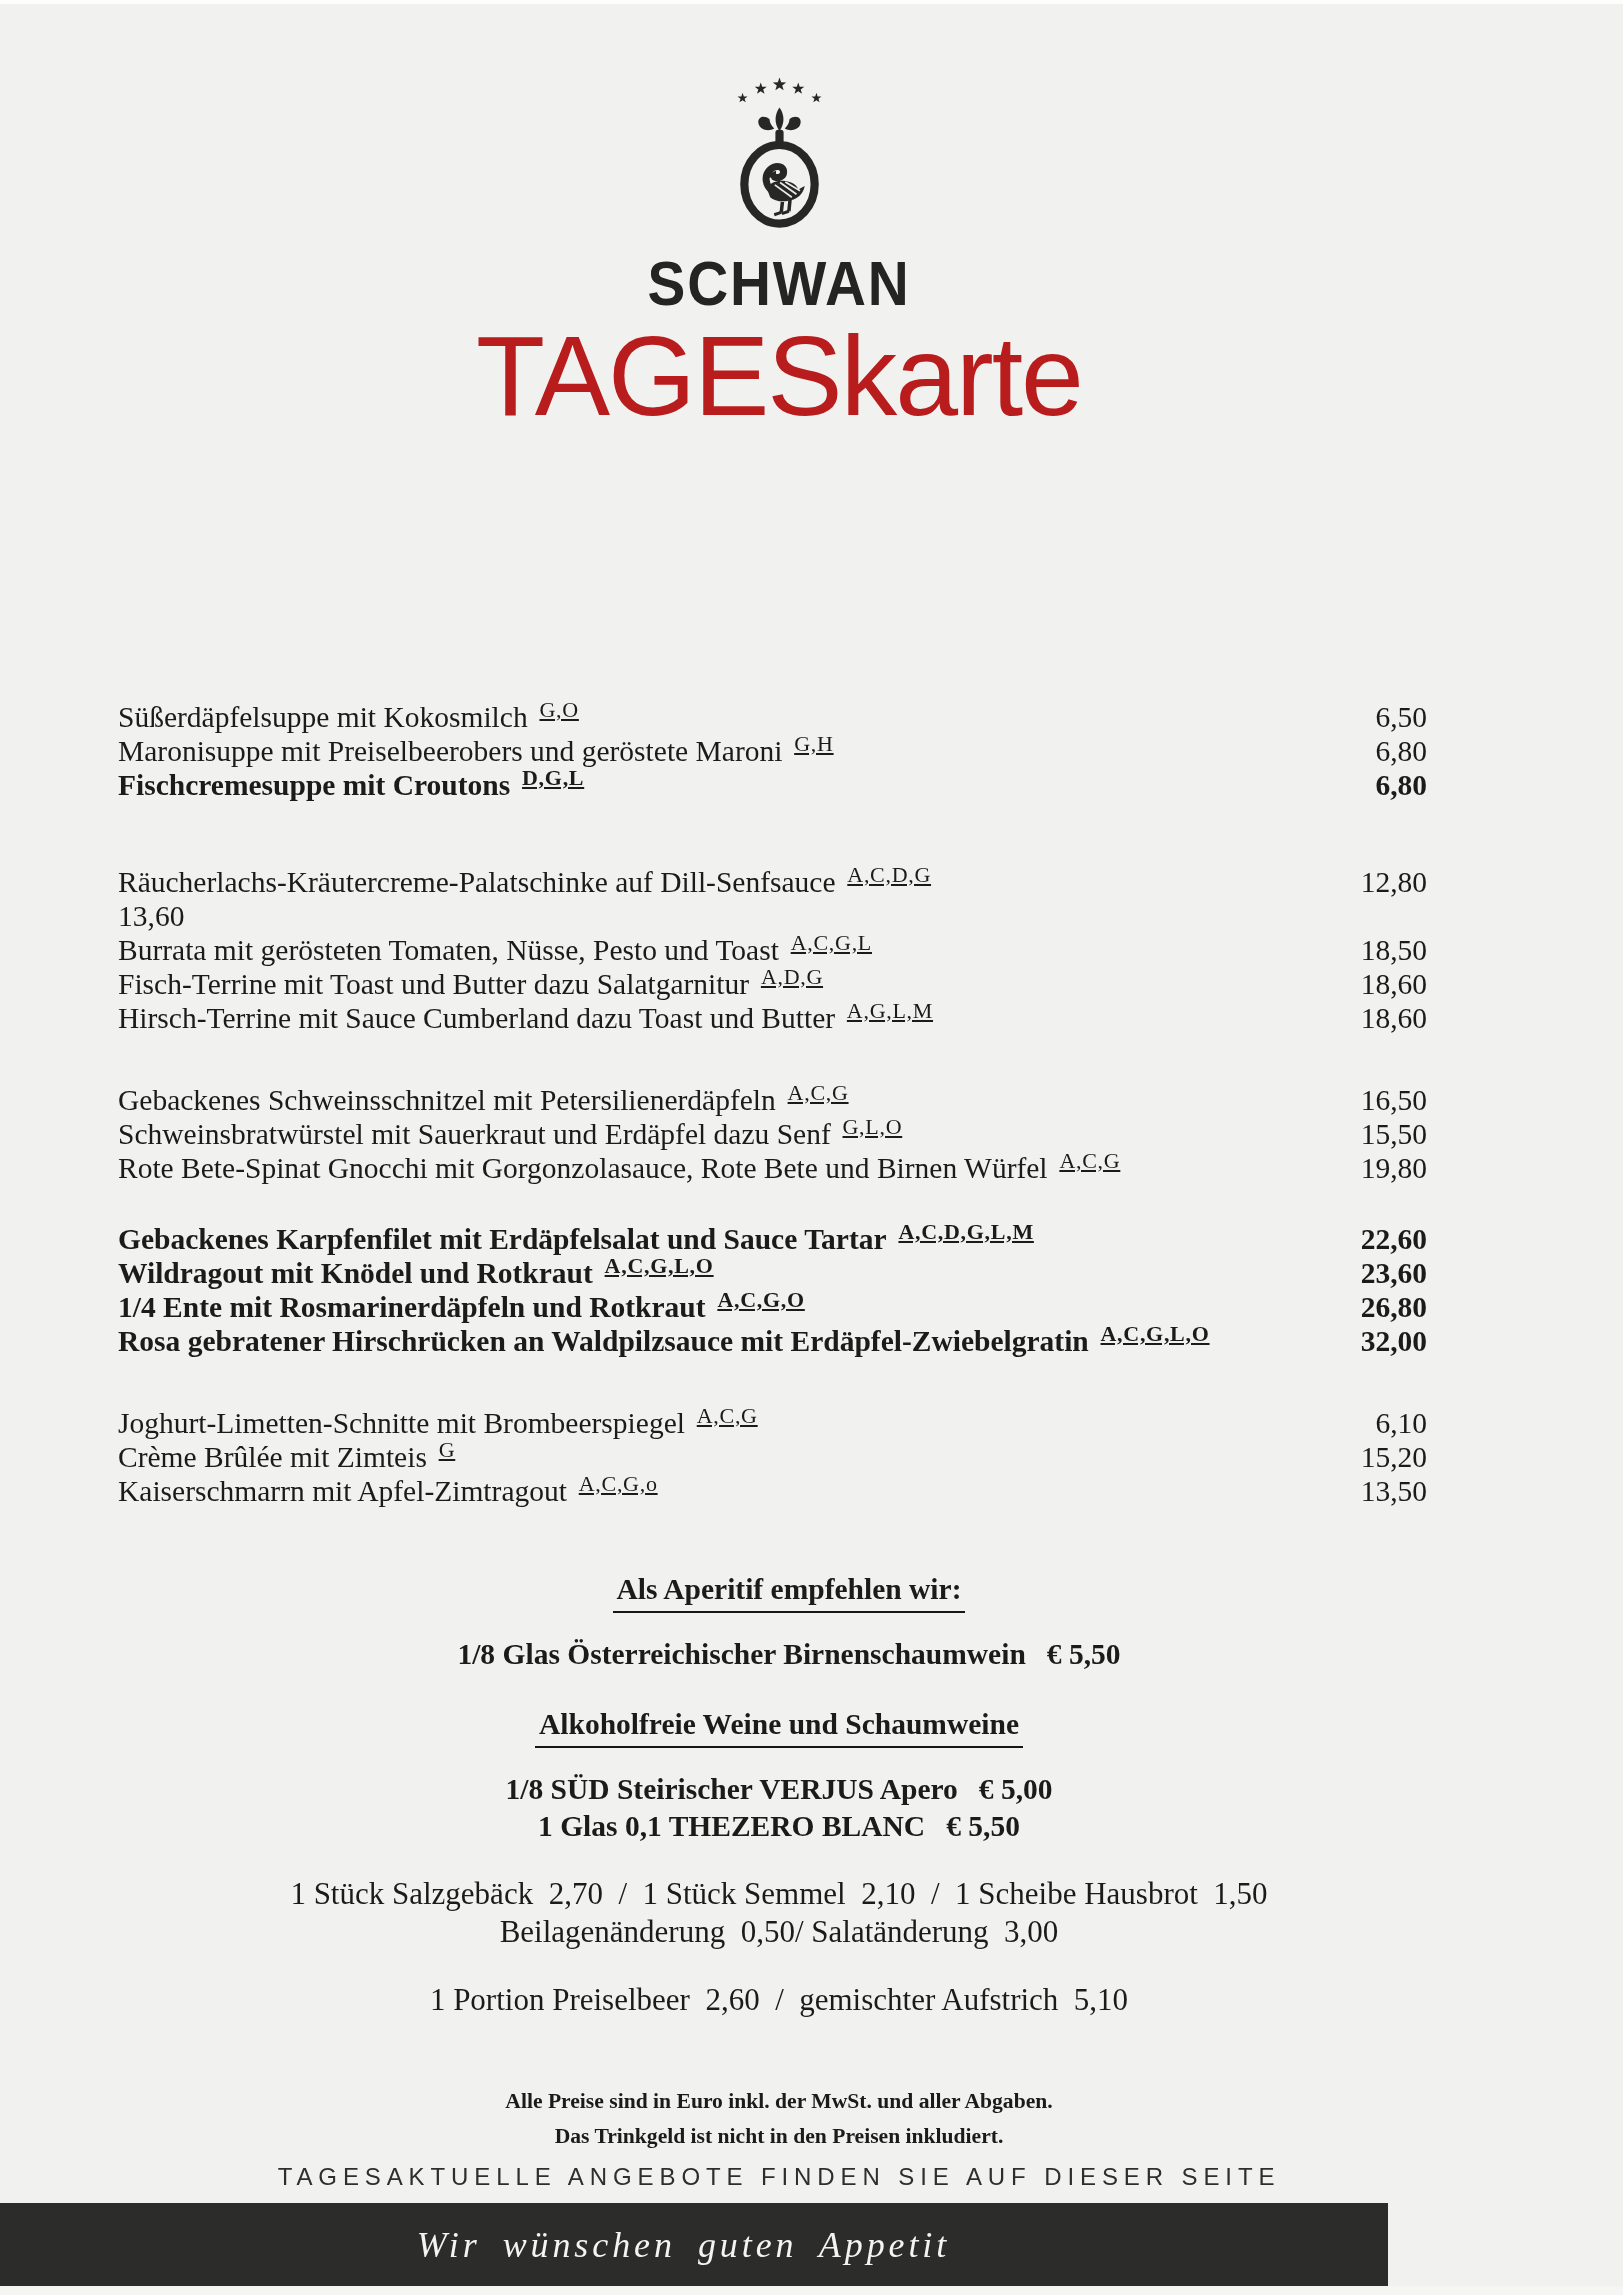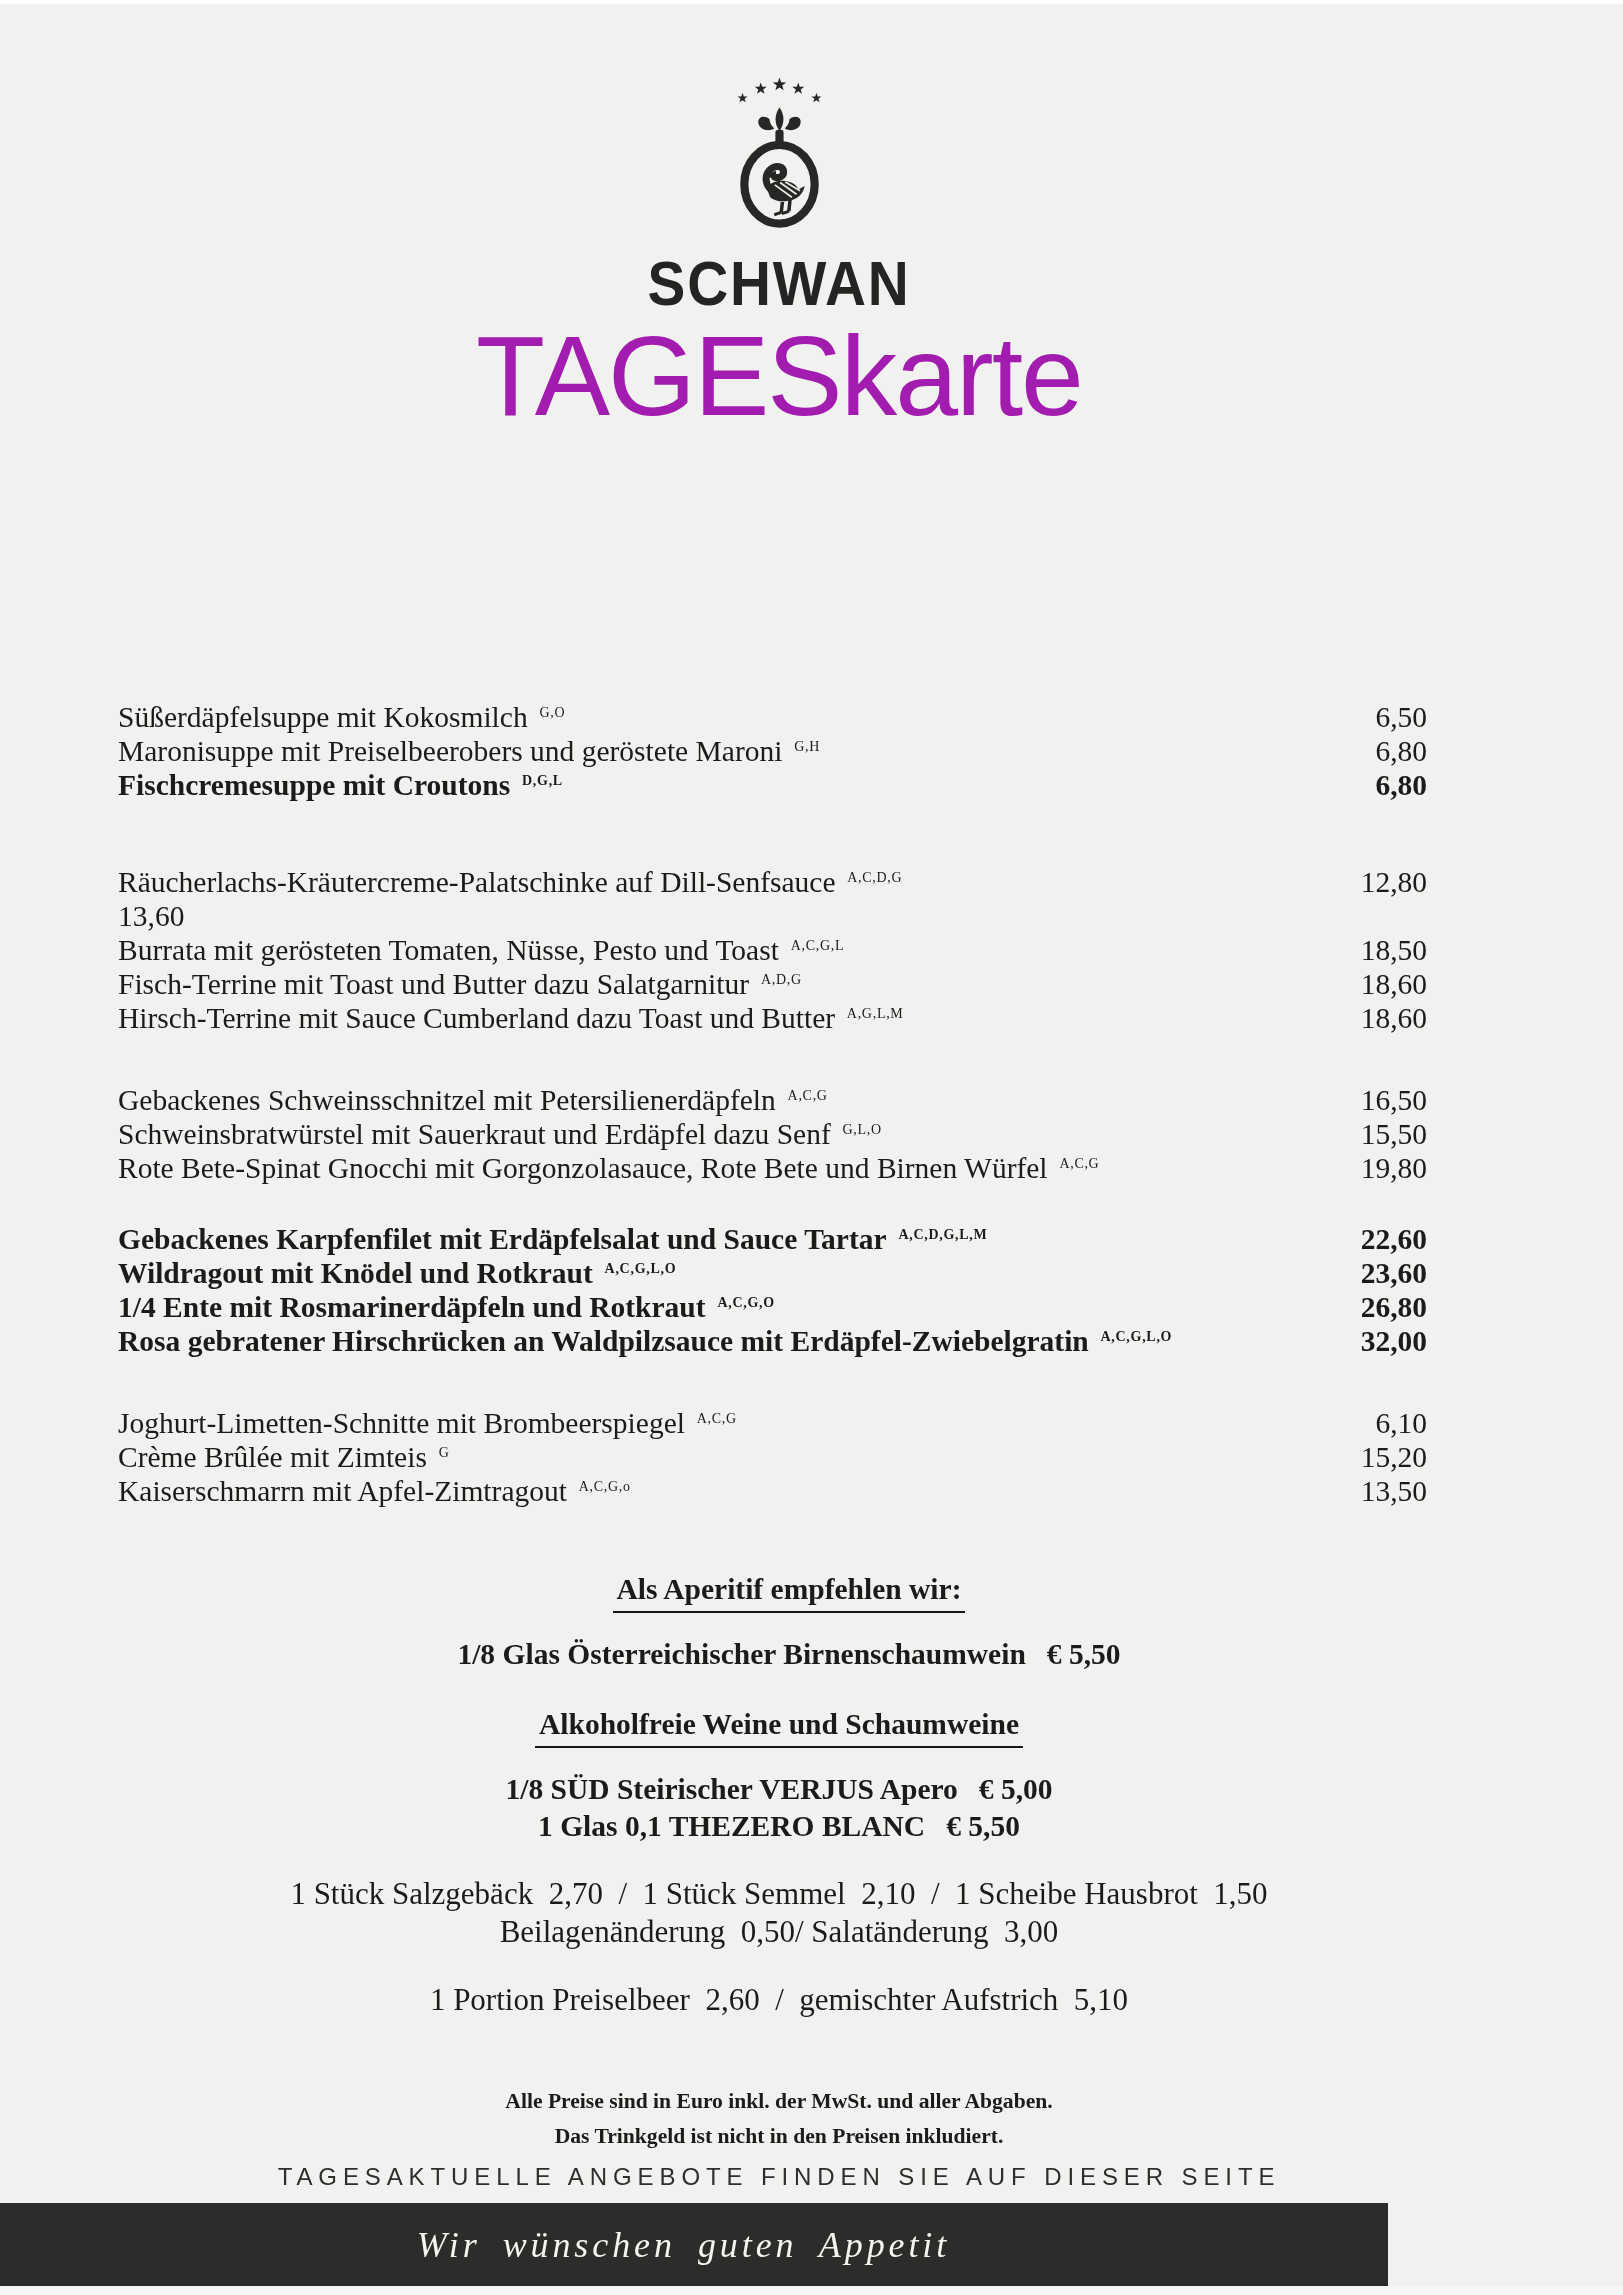--- a/index.html
+++ b/index.html
@@ -33,46 +33,47 @@
     transform: scaleX(0.9);
     line-height: 1.05;
   }
   .page-title {
     margin-top: 3.9px;
     font-family: "Liberation Sans", sans-serif;
     font-weight: 400;
     font-size: 113px;
     line-height: 1.0;
     letter-spacing: -2px;
-    color: #a21caf;
+    color: #b91c1c;
   }
 
   
   .menu { margin-top: 267px; }
   .menu-section { }
   .menu-section + .menu-section { margin-top: 63px; }
   .menu-section.gap-sm { margin-top: 37px; }
   .menu-section.gap-md { margin-top: 48px; }
   .menu-row {
     display: flex;
     justify-content: space-between;
     align-items: baseline;
     padding-left: 118px;
     padding-right: 131px;
     font-size: 29.5px;
     line-height: 34px;
   }
   .menu-row.bold { font-weight: 700; }
   .dish { white-space: nowrap; }
   .allergens {
-    font-size: 14px;
+    font-size: 22px;
     letter-spacing: 0.7px;
     margin-left: 11.8px;
     vertical-align: super;
     line-height: 0;
+    text-decoration: underline;
   }
   .price { white-space: nowrap; }
 
   
   .centered { text-align: center; }
   .section-heading {
     display: inline-block;
     font-weight: 700;
     font-size: 29.5px;
     line-height: 36px;

